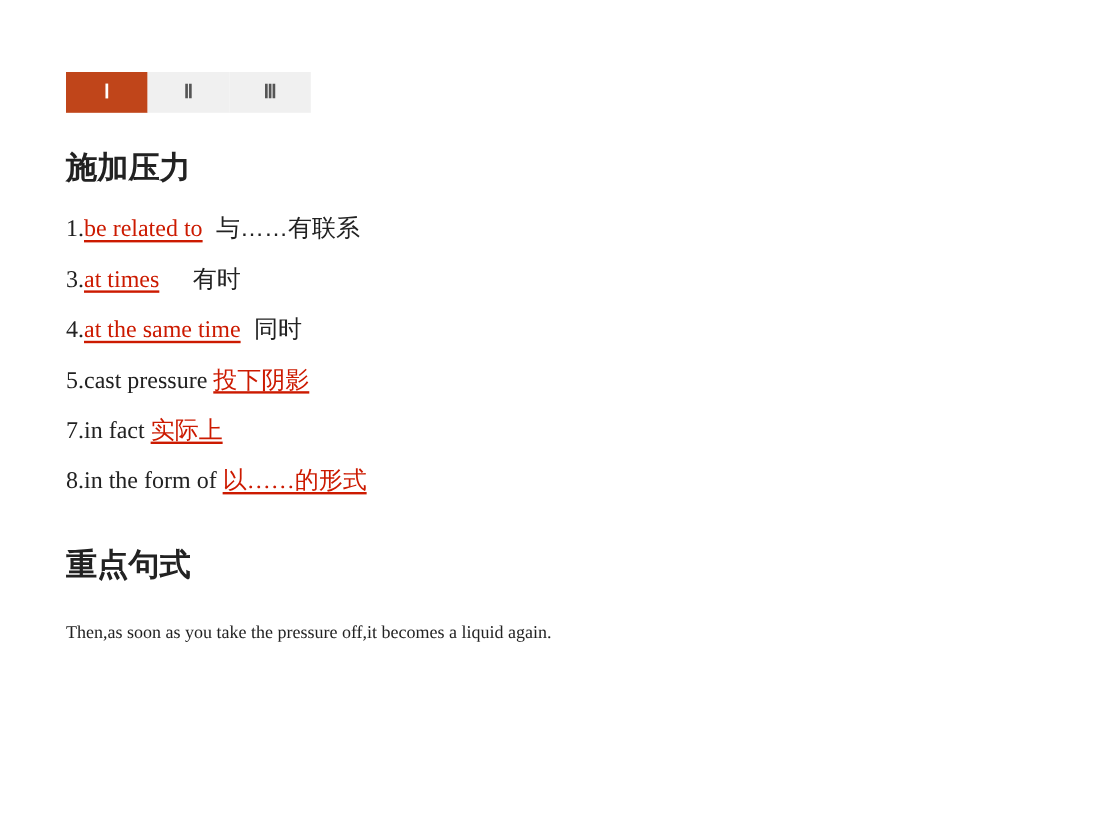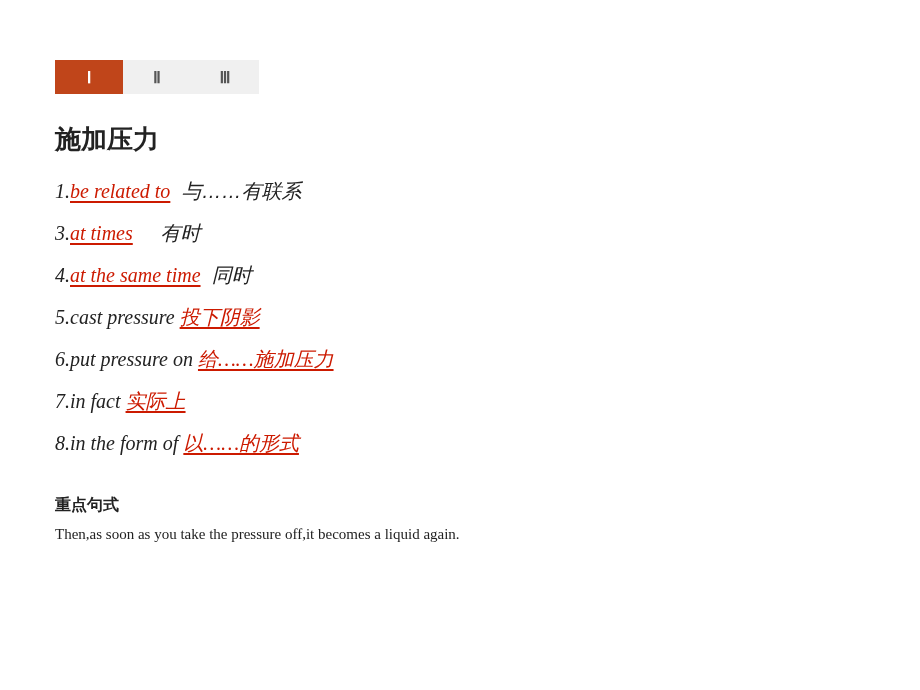--- a/index.html
+++ b/index.html
@@ -43,21 +43,20 @@
       font-size: 26px;
       font-weight: bold;
       color: #222;
       margin-bottom: 18px;
       font-family: "Microsoft YaHei", "黑体", sans-serif;
     }
 
     .phrase-list {
       list-style: none;
       margin-bottom: 36px;
-      font-style: italic;
     }
     .phrase-list li {
       font-size: 20px;
       margin-bottom: 10px;
       line-height: 1.6;
       color: #222;
     }
 
     .red-underline {
       color: #cc1a00;
@@ -67,24 +66,24 @@
     .red-text {
       color: #cc1a00;
     }
 
     .chinese-translation {
       color: #222;
       font-family: "Microsoft YaHei", "SimSun", sans-serif;
     }
 
     .sentence-section-title {
-      font-size: 16px;
+      font-size: 26px;
       font-weight: bold;
       color: #222;
-      margin-bottom: 6px;
+      margin-bottom: 28px;
       font-family: "Microsoft YaHei", "黑体", sans-serif;
     }
 
     .sentence-text {
       font-size: 15px;
       line-height: 1.7;
       color: #222;
     }
   </style>
 </head>
@@ -110,23 +109,20 @@
   </li>
 
   <li>
     <span>4.</span><span class="red-underline">at the same time</span><span class="chinese-translation">&nbsp; 同时</span>
   </li>
 
   <li>
     <span>5.</span><span>cast pressure </span><span class="red-text red-underline">投下阴影</span>
   </li>
 
-  <li>
-    <span>6.</span><span>put pressure on </span><span class="red-text red-underline">给……施加压力</span>
-  </li>
 
   <li>
     <span>7.</span><span>in fact </span><span class="red-text red-underline">实际上</span>
   </li>
 
   <li>
     <span>8.</span><span>in the form of </span><span class="red-text red-underline">以……的形式</span>
   </li>
 </ul>
 

